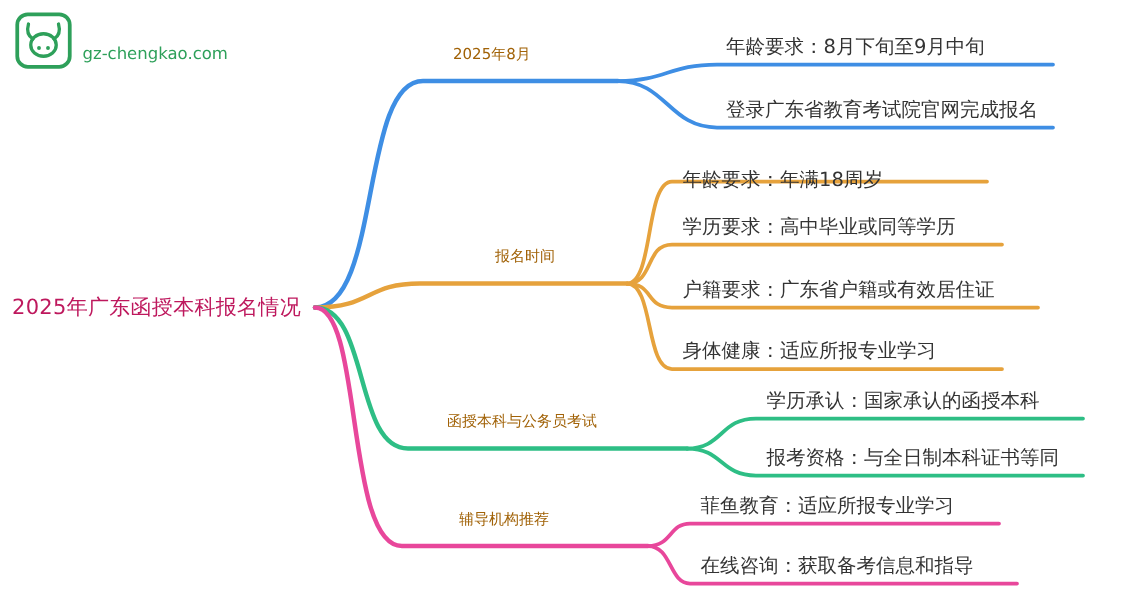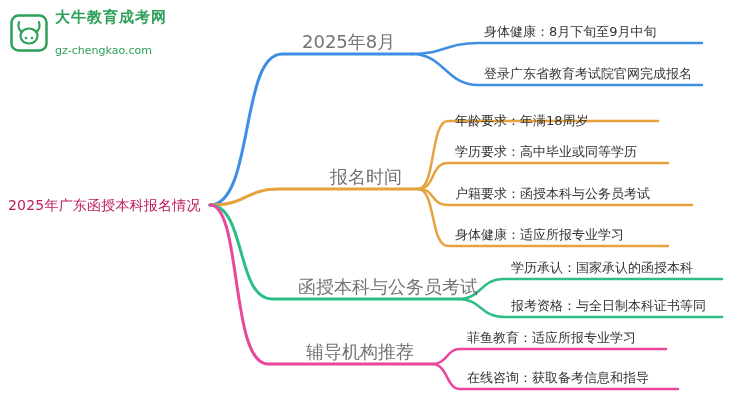--- a/index.html
+++ b/index.html
@@ -4,21 +4,21 @@
 <style>
   html,body{margin:0;padding:0}
   body{
     width:750px;height:410px;position:relative;overflow:hidden;
     background:#ffffff;
     font-family:"DejaVu Sans","Liberation Sans",sans-serif;
   }
   svg.links{position:absolute;left:0;top:0}
   .node{position:absolute;white-space:nowrap;color:#2b2b2b;line-height:1.25}
   .root{font-size:14px;color:#be185d;letter-spacing:0.2px}
-  .lvl1{font-size:18px;color:#737373}
+  .lvl1{font-size:10px;color:#a16207}
   .lvl2{font-size:13px;color:#333333}
   .logo{position:absolute;left:10px;top:8px;display:flex;align-items:center;gap:7px}
   .logo-text{display:flex;flex-direction:column}
   .logo-title{font-size:15px;font-weight:bold;color:#2EA05A;letter-spacing:1px}
   .logo-sub{font-size:11px;color:#2EA05A;margin-top:17px}
 </style>
 </head>
 <body>
 
 <div>
@@ -50,35 +50,34 @@
 
   <div class="logo">
     <svg width="38" height="38" viewBox="0 0 38 38">
       <rect x="1.5" y="1.5" width="35" height="35" rx="7" fill="#ffffff" stroke="#2EA05A" stroke-width="2.5"></rect>
       <path d="M9 8 Q7 15 12 18 M29 8 Q31 15 26 18" stroke="#2EA05A" stroke-width="2.2" fill="none" stroke-linecap="round"></path>
       <ellipse cx="19" cy="22" rx="8.5" ry="7.5" fill="none" stroke="#2EA05A" stroke-width="2.2"></ellipse>
       <circle cx="16" cy="24" r="1.3" fill="#2EA05A"></circle>
       <circle cx="22" cy="24" r="1.3" fill="#2EA05A"></circle>
     </svg>
     <div class="logo-text">
-      <div class="logo-title">大牛教育成考网</div>
       <div class="logo-sub">gz-chengkao.com</div>
     </div>
   </div>
 
   <div class="node root" style="left:8px;top:197px">2025年广东函授本科报名情况</div>
 
   <div class="node lvl1" style="left:302px;top:31px">2025年8月</div>
-  <div class="node lvl2" style="left:484px;top:24px">身体健康：8月下旬至9月中旬</div>
+  <div class="node lvl2" style="left:484px;top:24px">年龄要求：8月下旬至9月中旬</div>
   <div class="node lvl2" style="left:484px;top:66px">登录广东省教育考试院官网完成报名</div>
 
   <div class="node lvl1" style="left:330px;top:166px">报名时间</div>
   <div class="node lvl2" style="left:455px;top:113px">年龄要求：年满18周岁</div>
   <div class="node lvl2" style="left:455px;top:144px">学历要求：高中毕业或同等学历</div>
-  <div class="node lvl2" style="left:455px;top:186px">户籍要求：函授本科与公务员考试</div>
+  <div class="node lvl2" style="left:455px;top:186px">户籍要求：广东省户籍或有效居住证</div>
   <div class="node lvl2" style="left:455px;top:227px">身体健康：适应所报专业学习</div>
 
   <div class="node lvl1" style="left:298px;top:276px">函授本科与公务员考试</div>
   <div class="node lvl2" style="left:511px;top:260px">学历承认：国家承认的函授本科</div>
   <div class="node lvl2" style="left:511px;top:298px">报考资格：与全日制本科证书等同</div>
 
   <div class="node lvl1" style="left:306px;top:341px">辅导机构推荐</div>
   <div class="node lvl2" style="left:467px;top:330px">菲鱼教育：适应所报专业学习</div>
   <div class="node lvl2" style="left:467px;top:370px">在线咨询：获取备考信息和指导</div>
 

